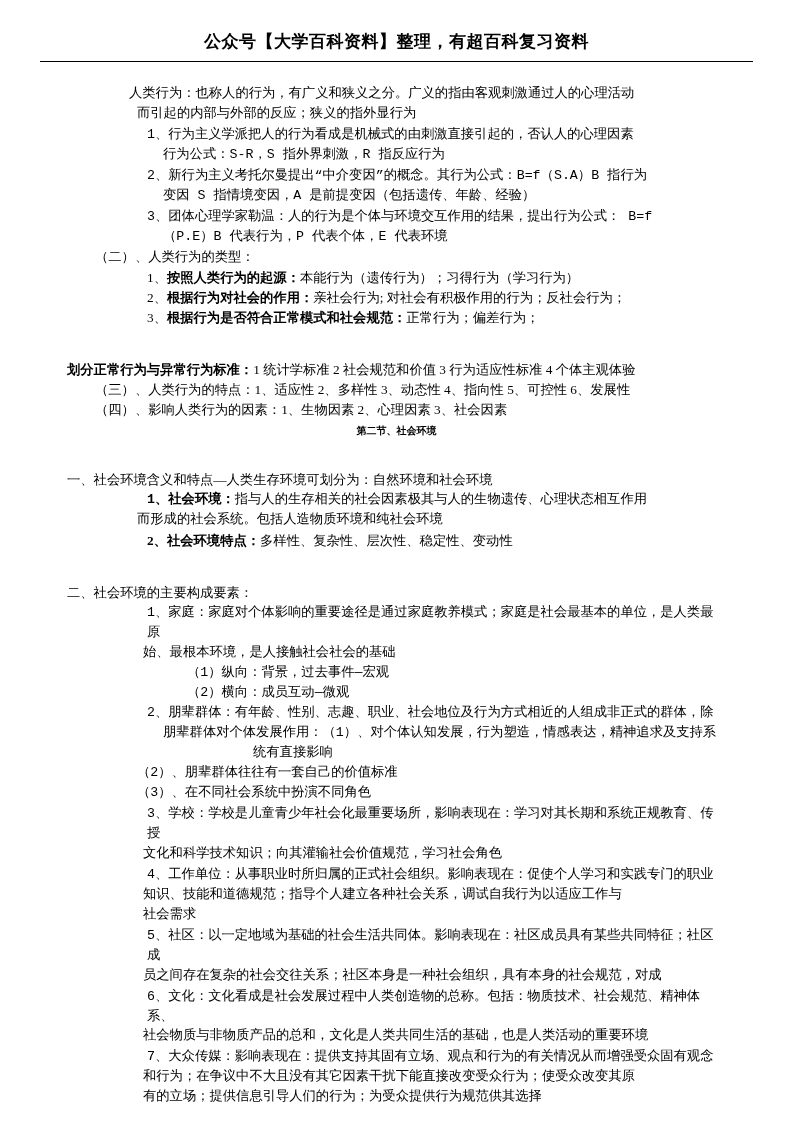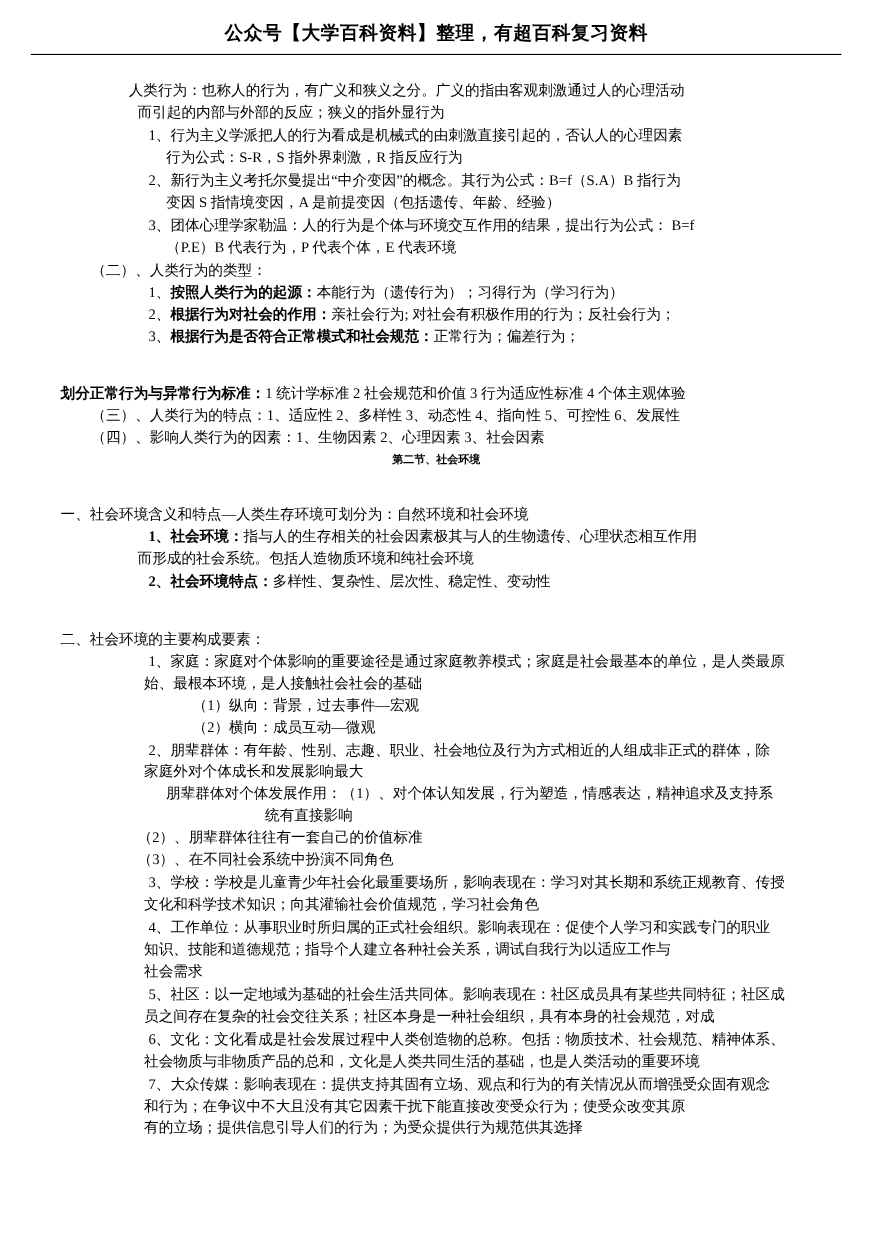--- a/index.html
+++ b/index.html
@@ -12,21 +12,21 @@
     height: 1122px;
     font-family: "Liberation Serif", "DejaVu Serif", serif;
     color: #000000;
     position: relative;
     overflow: hidden;
   }
   .page {
     width: 793px;
     height: 1122px;
     box-sizing: border-box;
-    padding: 0;
+    padding: 12px;
     position: relative;
   }
   .header-banner {
     text-align: center;
     font-size: 17px;
     font-weight: bold;
     font-family: "Liberation Sans", "DejaVu Sans", sans-serif;
     padding-top: 18px;
     padding-bottom: 6px;
     letter-spacing: 0.5px;
@@ -39,20 +39,21 @@
     padding: 22px 55px 0 55px;
     font-size: 13.3px;
     line-height: 1.5;
   }
   .line {
     margin: 0;
     padding: 0;
   }
   .blk {
     margin-bottom: 1px;
+    font-family: Liberation Mono, monospace;
   }
   
   .ind-0 { margin-left: 0px; margin-top: 32px; }
   .ind-2 { margin-left: 28px; }
   .ind-4 { margin-left: 62px; }
   .ind-5 { margin-left: 80px; }
   .ind-6 { margin-left: 96px; }
   .ind-7 { margin-left: 76px; }
   .ind-8 { margin-left: 120px; }
   .ind-9 { margin-left: 70px; }
@@ -157,21 +158,20 @@
       </div>
       <div class="line ind-7">始、最根本环境，是人接触社会社会的基础</div>
       <div class="line ind-8">（1）纵向：背景，过去事件—宏观</div>
       <div class="line ind-8">（2）横向：成员互动—微观</div>
     </div>
 
     <div class="blk">
       <div class="line ind-5">
         <span>2、</span><span>朋辈群体：</span><span>有年龄、性别、志趣、职业、社会地位及行为方式相近的人组成非正式的群体，除</span>
       </div>
-      <div class="line ind-7">家庭外对个体成长和发展影响最大</div>
       <div class="line ind-6">
         <span>朋辈群体对个体发展作用：</span><span>（1）、对个体认知发展，行为塑造，情感表达，精神追求及支持系</span>
       </div>
       <div class="line ind-10">统有直接影响</div>
       <div class="line ind-9">（2）、朋辈群体往往有一套自己的价值标准</div>
       <div class="line ind-9">（3）、在不同社会系统中扮演不同角色</div>
     </div>
 
     <div class="blk">
       <div class="line ind-5">

